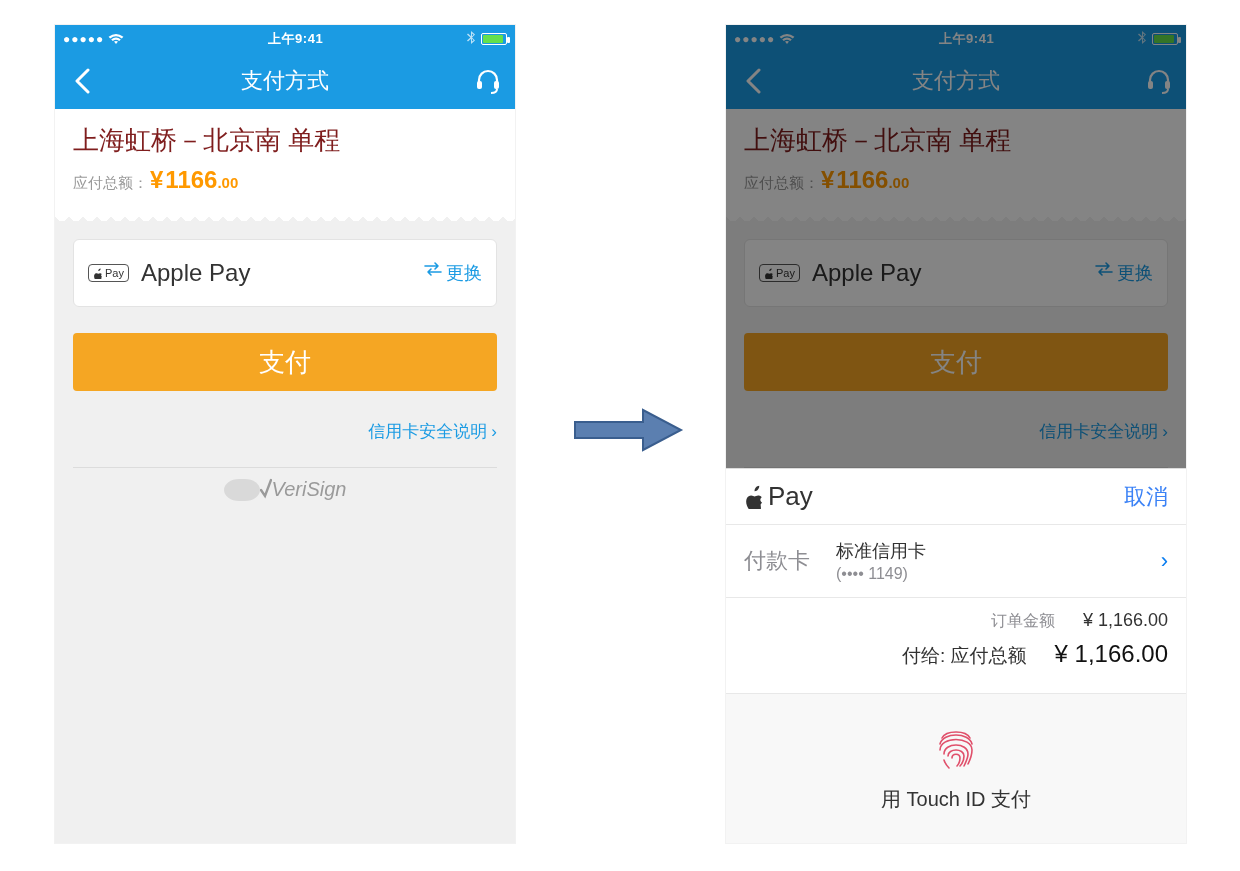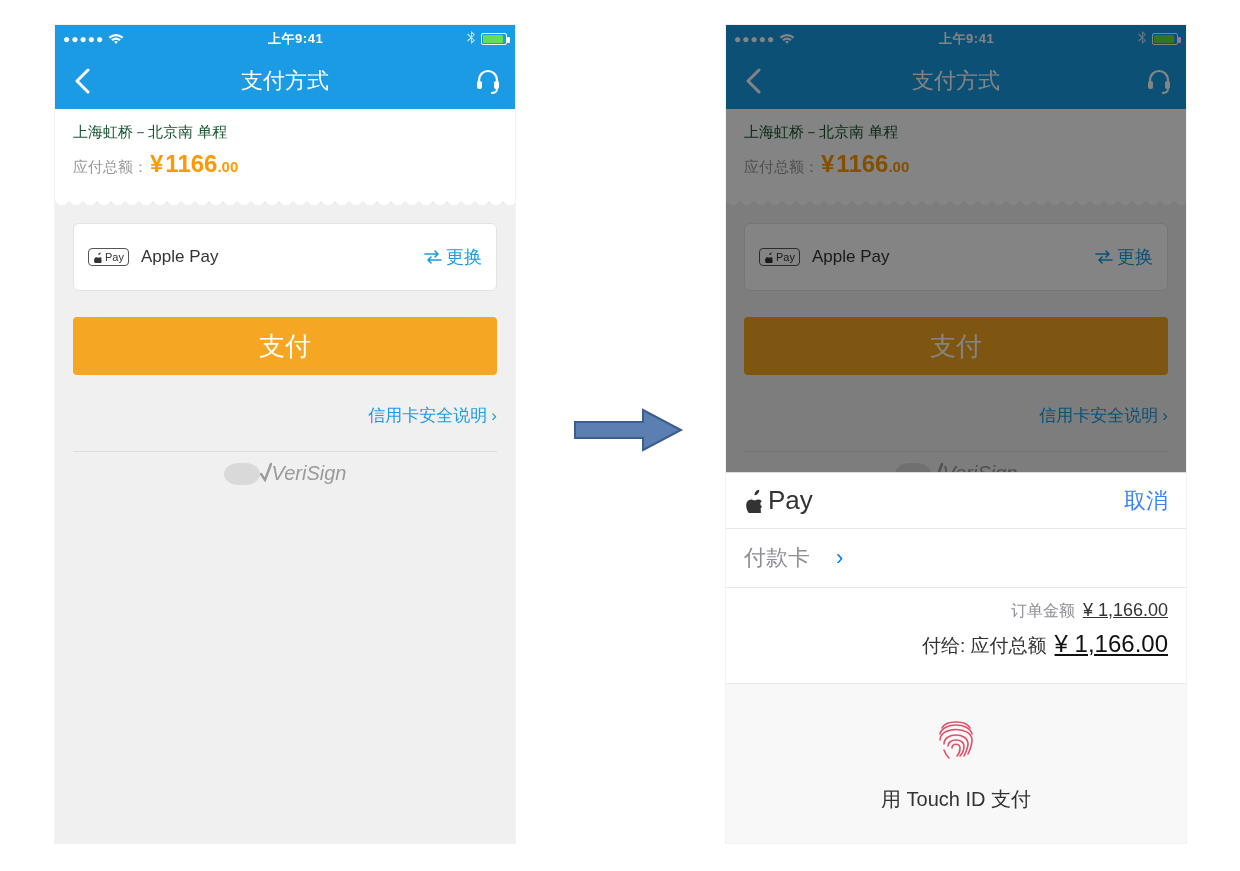--- a/index.html
+++ b/index.html
@@ -61,21 +61,21 @@
   }
   .nav-title { font-size:22px; font-weight:500; }
   .back-icon, .headset-icon { width:30px; display:flex; align-items:center; justify-content:center; }
 
   
   .trip-card {
     background:#ffffff;
     padding:14px 18px 18px 18px;
     position:relative;
   }
-  .trip-route { font-size:15px; color:#14532d; font-weight:500; }
+  .trip-route { font-size:26px; color:#7f1d1d; font-weight:500; }
   .trip-amount-row { margin-top:8px; font-size:15px; color:#999; display:flex; align-items:baseline; }
   .trip-amount { color:#ff9900; font-size:24px; font-weight:700; margin-left:2px; }
   .trip-amount-cents { color:#ff9900; font-size:15px; font-weight:700; }
   .zigzag {
     height:10px; width:100%;
     background:
       linear-gradient(-45deg, #f0f0f0 6px, transparent 0),
       linear-gradient(45deg, #f0f0f0 6px, transparent 0);
     background-size: 14px 14px;
     background-position: 0 0;
@@ -102,22 +102,22 @@
   }
   .method-left { display:flex; align-items:center; gap:12px; }
   .apay-badge {
     border:1px solid #555;
     border-radius:4px;
     font-size:11px;
     padding:2px 4px;
     display:flex; align-items:center; gap:2px;
     color:#333;
   }
-  .method-name { font-size:17px; color:#333; }
-  .change-link { color:#1b9be3; font-size:18px; display:flex; align-items:center; gap:4px; }
+  .method-name { font-size:24px; color:#333; }
+  .change-link { color:#1b9be3; font-size:18px; display:flex; align-items:flex-start; gap:4px; }
 
   
   .pay-button {
     margin-top:26px;
     background:#f5a623;
     color:#fff;
     font-size:26px;
     text-align:center;
     height:58px;
     line-height:58px;
@@ -176,31 +176,31 @@
     padding:14px 18px;
     border-bottom:1px solid #e8e8e8;
     align-items:center;
   }
   .row-label { color:#8e8e93; font-size:22px; width:92px; flex:none; }
   .row-body { flex:1; color:#333; font-size:18px; }
   .row-body .sub { color:#8e8e93; font-size:16px; margin-top:2px; }
   .row-chev { color:#0a7df0; font-size:22px; }
 
   .sheet-amounts { background:#fff; padding:12px 18px 16px 18px; border-bottom:1px solid #e8e8e8;}
-  .amount-line { display:flex; justify-content:flex-end; align-items:baseline; gap:8px; color:#8e8e93; font-size:16px; margin-bottom:8px;}
-  .amount-line .v { color:#333; font-size:18px;text-decoration:underline; }
+  .amount-line { display:flex; justify-content:flex-end; align-items:baseline; gap:28px; color:#8e8e93; font-size:16px; margin-bottom:8px;}
+  .amount-line .v { color:#333; font-size:18px; }
   .amount-line.big .lab { color:#333; font-size:19px; }
   .amount-line.big .v { color:#111; font-size:24px; font-weight:500; }
 
   .touchid {
     padding:26px 0 30px 0;
     text-align:center;
   }
   .fp-icon { display:inline-block; }
-  .touchid-label { margin-top:20px; font-size:20px; color:#333; }
+  .touchid-label { margin-top:10px; font-size:20px; color:#333; }
 
   
   .arrow {
     position:absolute;
     left:570px; top:400px;
     width:120px; height:60px;
   }
 </style>
 </head>
 <body>
@@ -392,20 +392,24 @@
           <svg width="20" height="24" viewBox="0 0 20 24">
               <path d="M14 4.6c.8-1 1.4-2.4 1.2-3.8-1.2.1-2.6.8-3.4 1.8-.8.9-1.4 2.3-1.2 3.6 1.3.1 2.6-.6 3.4-1.6zM16.6 19.6c1-1.4 1.4-2.2 1.4-2.2-2-.8-2.4-3.8-.2-5.2-1.2-1.6-3-1.8-3.6-1.8-1.6 0-2.8 1-3.6 1s-2-1-3.4-1c-1.8 0-3.4 1-4.2 2.6-1.8 3.2-.4 8 1.4 10.6.8 1.2 1.8 2.4 3.2 2.4 1.2 0 1.8-.8 3.2-.8s2 .8 3.2.8 2.2-1.2 3-2.4z" fill="#333"></path>
             </svg>
           <span>Pay</span>
         </span>
         <span class="cancel-link">取消</span>
       </div>
 
       <div class="sheet-row">
         <span class="row-label">付款卡</span>
+        <div class="row-body">
+          <div>标准信用卡</div>
+          <div class="sub">(•••• 1149)</div>
+        </div>
         <span class="row-chev">›</span>
       </div>
 
       <div class="sheet-amounts">
         <div class="amount-line">
           <span>订单金额</span>
           <span class="v">¥ 1,166.00</span>
         </div>
         <div class="amount-line big">
           <span class="lab"><span>付给:</span>&nbsp;<span>应付总额</span></span>

